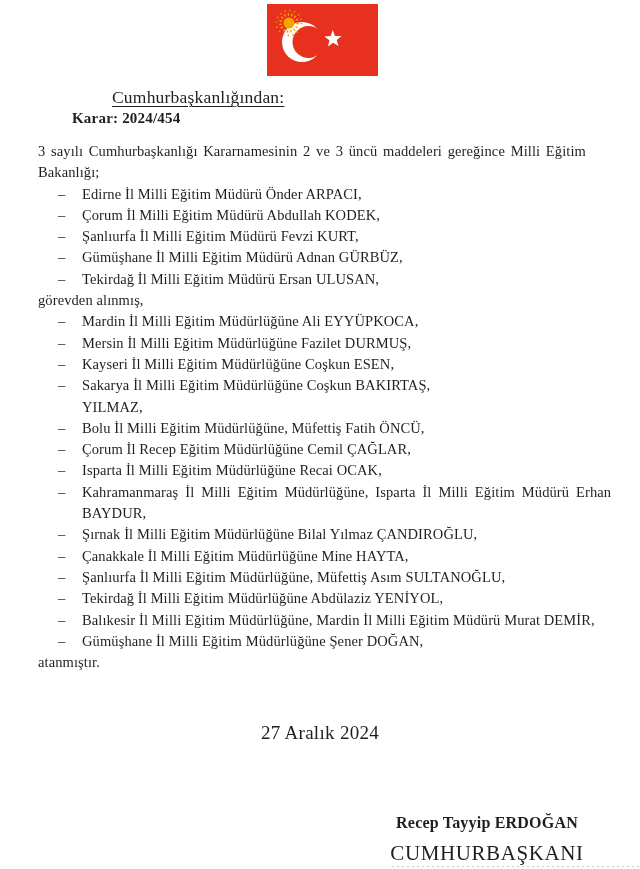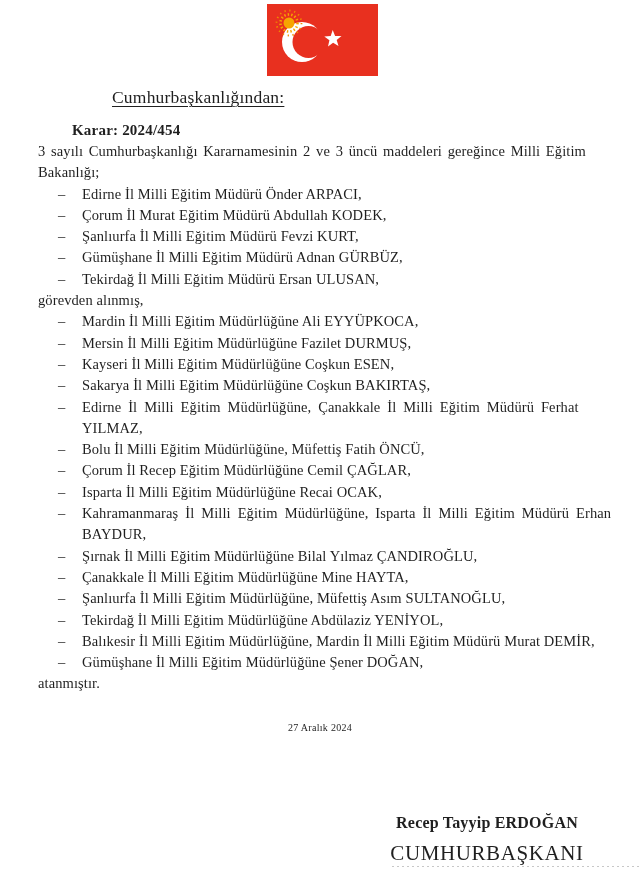--- a/index.html
+++ b/index.html
@@ -36,21 +36,21 @@
     font-size: 17.5px;
     letter-spacing: 0.2px;
     text-decoration: underline;
     text-underline-offset: 3px;
     text-decoration-thickness: 1.2px;
     margin-left: 40px;
   }
   .hdr-karar {
     position: absolute;
     left: 72px;
-    top: 122px;
+    top: 110px;
     font-size: 15px;
     font-weight: bold;
     letter-spacing: 0.2px;
     text-align: center;
   }
 
   
   .body-block {
     position: absolute;
     left: 38px;
@@ -75,21 +75,21 @@
     margin-left: -24px;
   }
 
   
   .date-line {
     position: absolute;
     left: 0;
     top: 722px;
     width: 640px;
     text-align: center;
-    font-size: 10px;
+    font-size: 19px;
     letter-spacing: 0.3px;
   }
 
   
   .signature {
     position: absolute;
     left: 372px;
     top: 814px;
     width: 230px;
     text-align: center;
@@ -135,30 +135,29 @@
     </svg>
   </div>
 
   <div class="hdr-from">Cumhurbaşkanlığından:</div>
   <div class="hdr-karar">Karar: 2024/454</div>
 
   <div class="body-block">
       <div class="line justify"><span>3 sayılı Cumhurbaşkanlığı Kararnamesinin 2 ve 3 üncü maddeleri gereğince Milli Eğitim</span></div>
       <div class="line plain"><span>Bakanlığı;</span></div>
       <div class="line item"><span class="dash">–</span><span>Edirne İl Milli Eğitim Müdürü Önder ARPACI,</span></div>
-      <div class="line item"><span class="dash">–</span><span>Çorum İl Murat Eğitim Müdürü Abdullah KODEK,</span></div>
+      <div class="line item"><span class="dash">–</span><span>Çorum İl Milli Eğitim Müdürü Abdullah KODEK,</span></div>
       <div class="line item"><span class="dash">–</span><span>Şanlıurfa İl Milli Eğitim Müdürü Fevzi KURT,</span></div>
       <div class="line item"><span class="dash">–</span><span>Gümüşhane İl Milli Eğitim Müdürü Adnan GÜRBÜZ,</span></div>
       <div class="line item"><span class="dash">–</span><span>Tekirdağ İl Milli Eğitim Müdürü Ersan ULUSAN,</span></div>
       <div class="line plain"><span>görevden alınmış,</span></div>
       <div class="line item"><span class="dash">–</span><span>Mardin İl Milli Eğitim Müdürlüğüne Ali EYYÜPKOCA,</span></div>
       <div class="line item"><span class="dash">–</span><span>Mersin İl Milli Eğitim Müdürlüğüne Fazilet DURMUŞ,</span></div>
       <div class="line item"><span class="dash">–</span><span>Kayseri İl Milli Eğitim Müdürlüğüne Coşkun ESEN,</span></div>
       <div class="line item"><span class="dash">–</span><span>Sakarya İl Milli Eğitim Müdürlüğüne Coşkun BAKIRTAŞ,</span></div>
-      <div class="line item-justify"><span class="dash">–</span><span>Edirne İl Milli Eğitim Müdürlüğüne, Çanakkale İl Milli Eğitim Müdürü Ferhat</span></div>
       <div class="line continuation"><span>YILMAZ,</span></div>
       <div class="line item"><span class="dash">–</span><span>Bolu İl Milli Eğitim Müdürlüğüne, Müfettiş Fatih ÖNCÜ,</span></div>
       <div class="line item"><span class="dash">–</span><span>Çorum İl Recep Eğitim Müdürlüğüne Cemil ÇAĞLAR,</span></div>
       <div class="line item"><span class="dash">–</span><span>Isparta İl Milli Eğitim Müdürlüğüne Recai OCAK,</span></div>
       <div class="line item-justify"><span class="dash">–</span><span>Kahramanmaraş İl Milli Eğitim Müdürlüğüne, Isparta İl Milli Eğitim Müdürü Erhan</span></div>
       <div class="line continuation"><span>BAYDUR,</span></div>
       <div class="line item"><span class="dash">–</span><span>Şırnak İl Milli Eğitim Müdürlüğüne Bilal Yılmaz ÇANDIROĞLU,</span></div>
       <div class="line item"><span class="dash">–</span><span>Çanakkale İl Milli Eğitim Müdürlüğüne Mine HAYTA,</span></div>
       <div class="line item"><span class="dash">–</span><span>Şanlıurfa İl Milli Eğitim Müdürlüğüne, Müfettiş Asım SULTANOĞLU,</span></div>
       <div class="line item"><span class="dash">–</span><span>Tekirdağ İl Milli Eğitim Müdürlüğüne Abdülaziz YENİYOL,</span></div>

